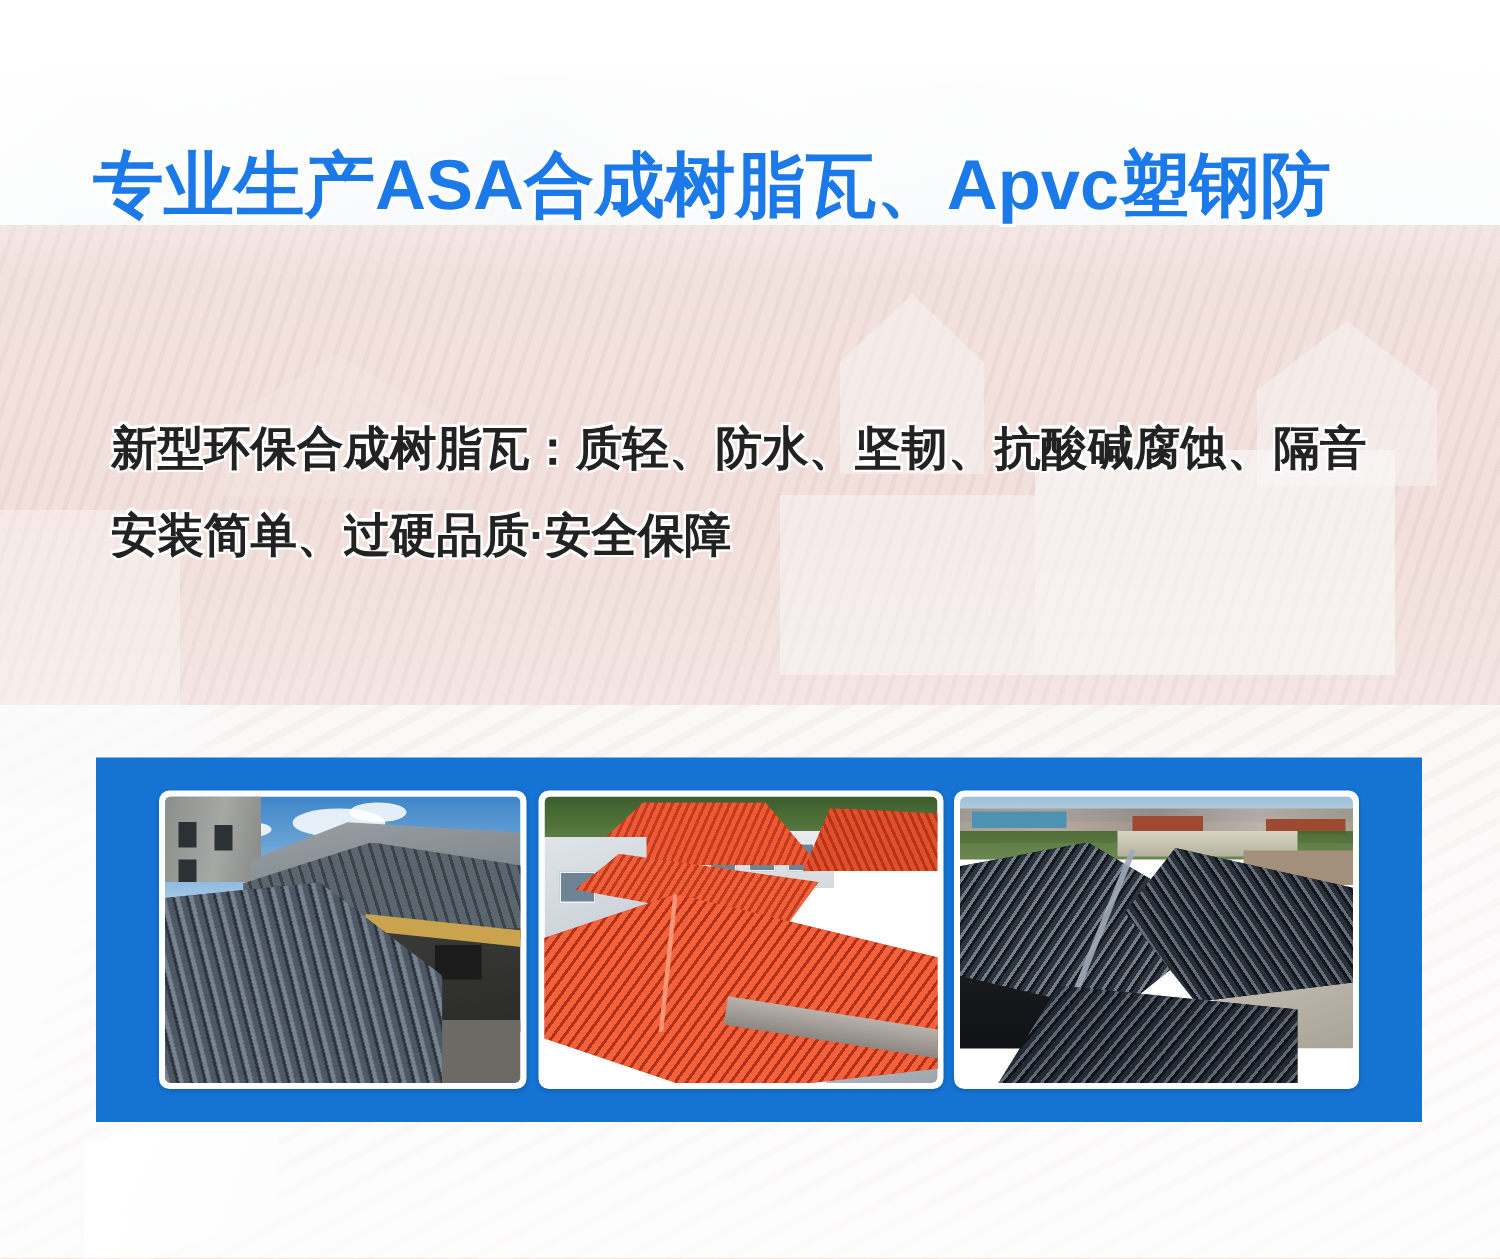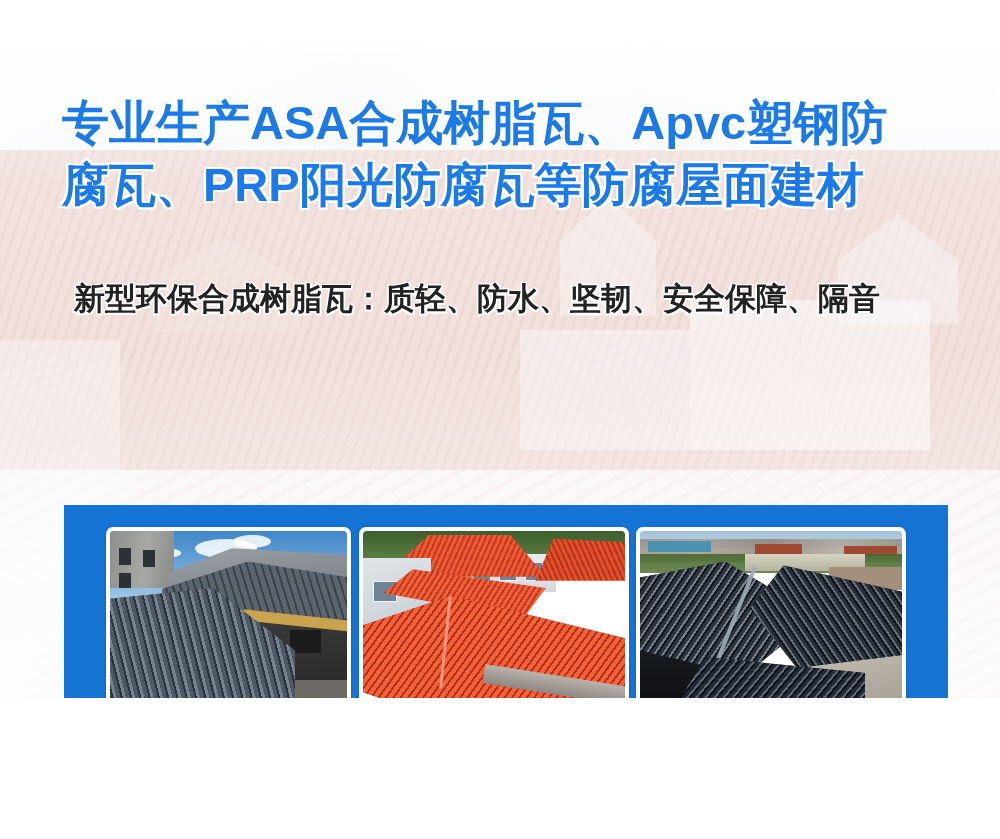--- a/index.html
+++ b/index.html
@@ -7,21 +7,21 @@
     padding: 0;
     background: #ffffff;
   }
   body {
     font-family: "Liberation Sans", "DejaVu Sans", sans-serif;
   }
 
   .banner {
     position: relative;
     width: 1000px;
-    height: 698px;
+    height: 839px;
     overflow: hidden;
     background: #f2eeee;
   }
 
   
   .bg-layer {
     position: absolute;
     left: 0; top: 0;
     width: 1000px;
     height: 839px;
@@ -449,25 +449,25 @@
     <div class="bg-lower-ridge"></div>
     <div class="bg-fascia"></div>
 
     <div class="bg-veil"></div>
   </div>
 
   <div class="content">
 
     <div class="headline">
       <div class="headline-line">专业生产ASA合成树脂瓦、Apvc塑钢防</div>
-      <div class="headline-line">腐瓦、PRP阳光防腐瓦等防腐屋面建材</div>
     </div>
 
     <div class="subhead">
-      <div class="sub-line">新型环保合成树脂瓦：质轻、防水、坚韧、安全保障、隔音</div>
+      <div class="sub-line">新型环保合成树脂瓦：质轻、防水、坚韧、抗酸碱腐蚀、隔音</div>
+      <div class="sub-line last">安装简单、过硬品质·安全保障</div>
     </div>
 
     <div class="gallery">
 
       <div class="photo">
         <div class="photo-inner">
           <div class="p1-sky"></div>
           <div class="p1-cloud c1"></div>
           <div class="p1-cloud c2"></div>
           <div class="p1-cloud c3"></div>

